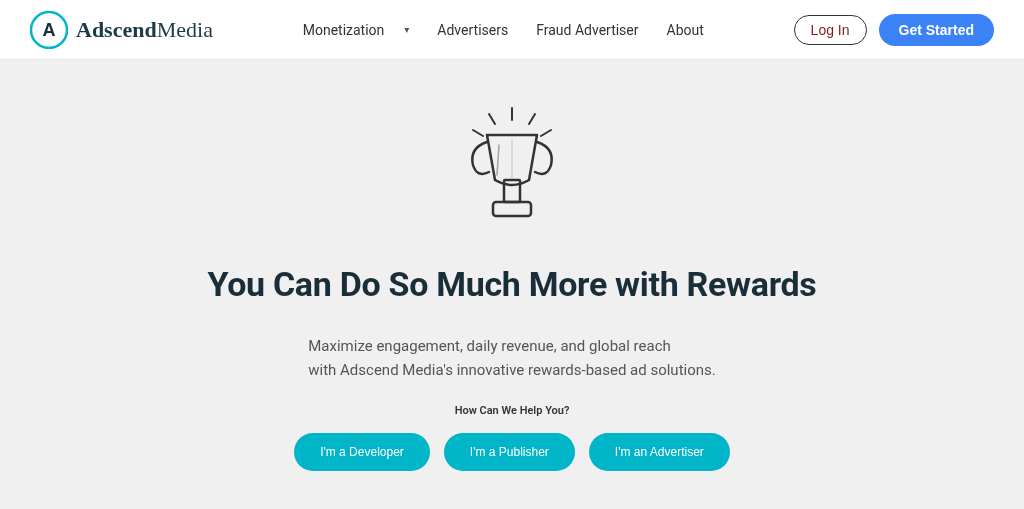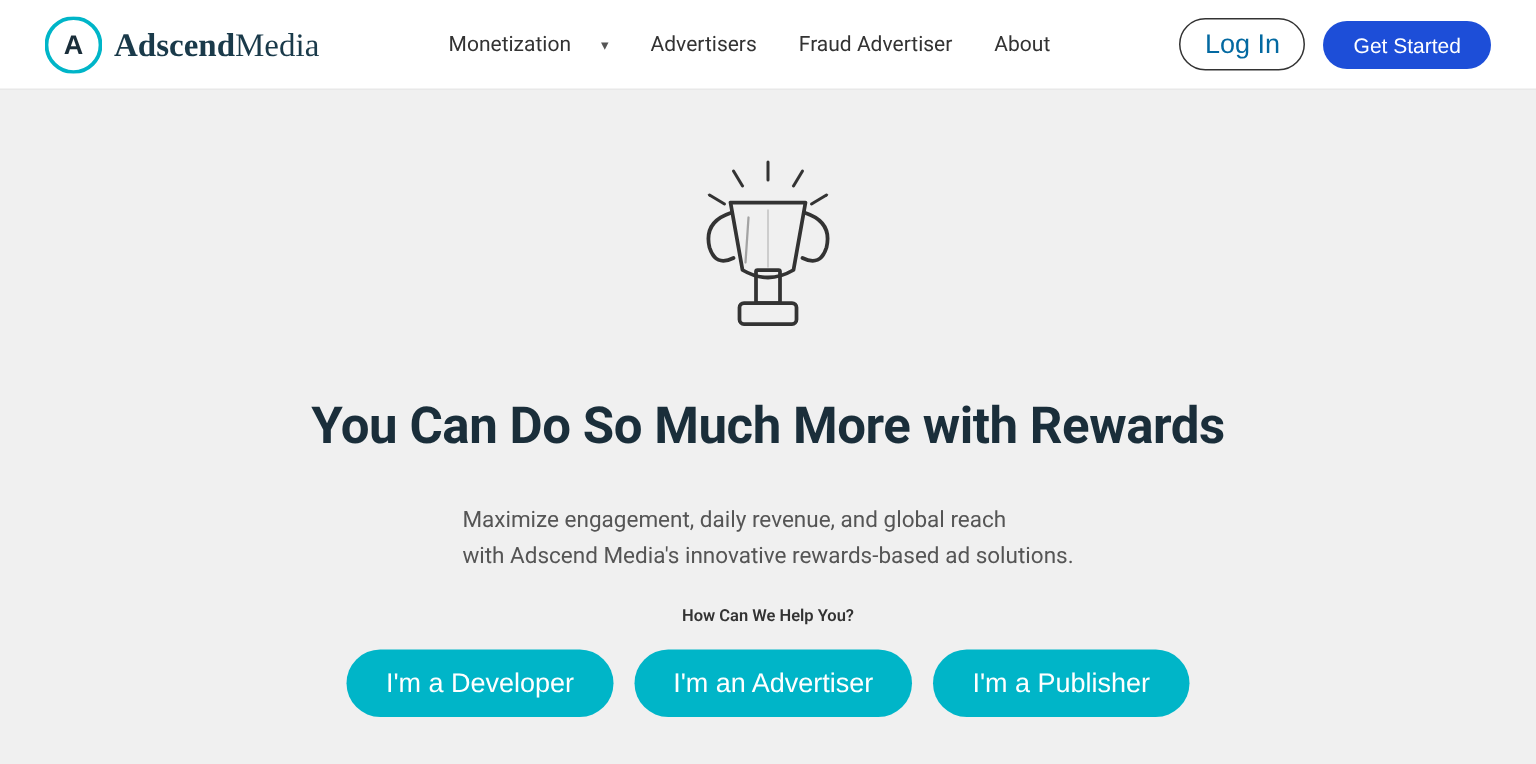--- a/index.html
+++ b/index.html
@@ -70,37 +70,37 @@
 
     .nav-actions {
       display: flex;
       align-items: center;
       gap: 12px;
     }
 
     .btn-login {
       border: 1.5px solid #333;
       background: transparent;
-      color: #0369a1;
+      color: #7f1d1d;
       padding: 6px 16px;
       border-radius: 20px;
-      font-size: 18px;
+      font-size: 14px;
       cursor: pointer;
       font-weight: 400;
     }
 
     .btn-get-started {
-      background: #1d4ed8;
+      background: #3b82f6;
       color: #fff;
       border: none;
       padding: 8px 20px;
       border-radius: 20px;
       font-size: 14px;
       cursor: pointer;
-      font-weight: 400;
+      font-weight: 700;
     }
 
     
     .hero {
       display: flex;
       flex-direction: column;
       align-items: center;
       padding: 40px 20px 50px;
       background: #f0f0f0;
       min-height: 449px;
@@ -141,21 +141,21 @@
       gap: 14px;
       align-items: center;
     }
 
     .cta-btn {
       background: #00b5c8;
       color: #fff;
       border: none;
       padding: 12px 26px;
       border-radius: 25px;
-      font-size: 18px;
+      font-size: 12px;
       font-weight: 500;
       cursor: pointer;
       white-space: nowrap;
     }
   </style>
 </head>
 <body>
 
 <header>
   <div class="logo-area">
@@ -213,17 +213,17 @@
 
   <p class="hero-subtitle">
     <span>Maximize engagement, daily revenue, and global reach</span><br>
     <span>with Adscend Media's innovative rewards-based ad solutions.</span>
   </p>
 
   <p class="help-text">How Can We Help You?</p>
 
   <div class="cta-buttons">
     <button class="cta-btn">I'm a Developer</button>
+    <button class="cta-btn">I'm a Publisher</button>
     <button class="cta-btn">I'm an Advertiser</button>
-    <button class="cta-btn">I'm a Publisher</button>
   </div>
 
 </section>
 
 </body></html>

